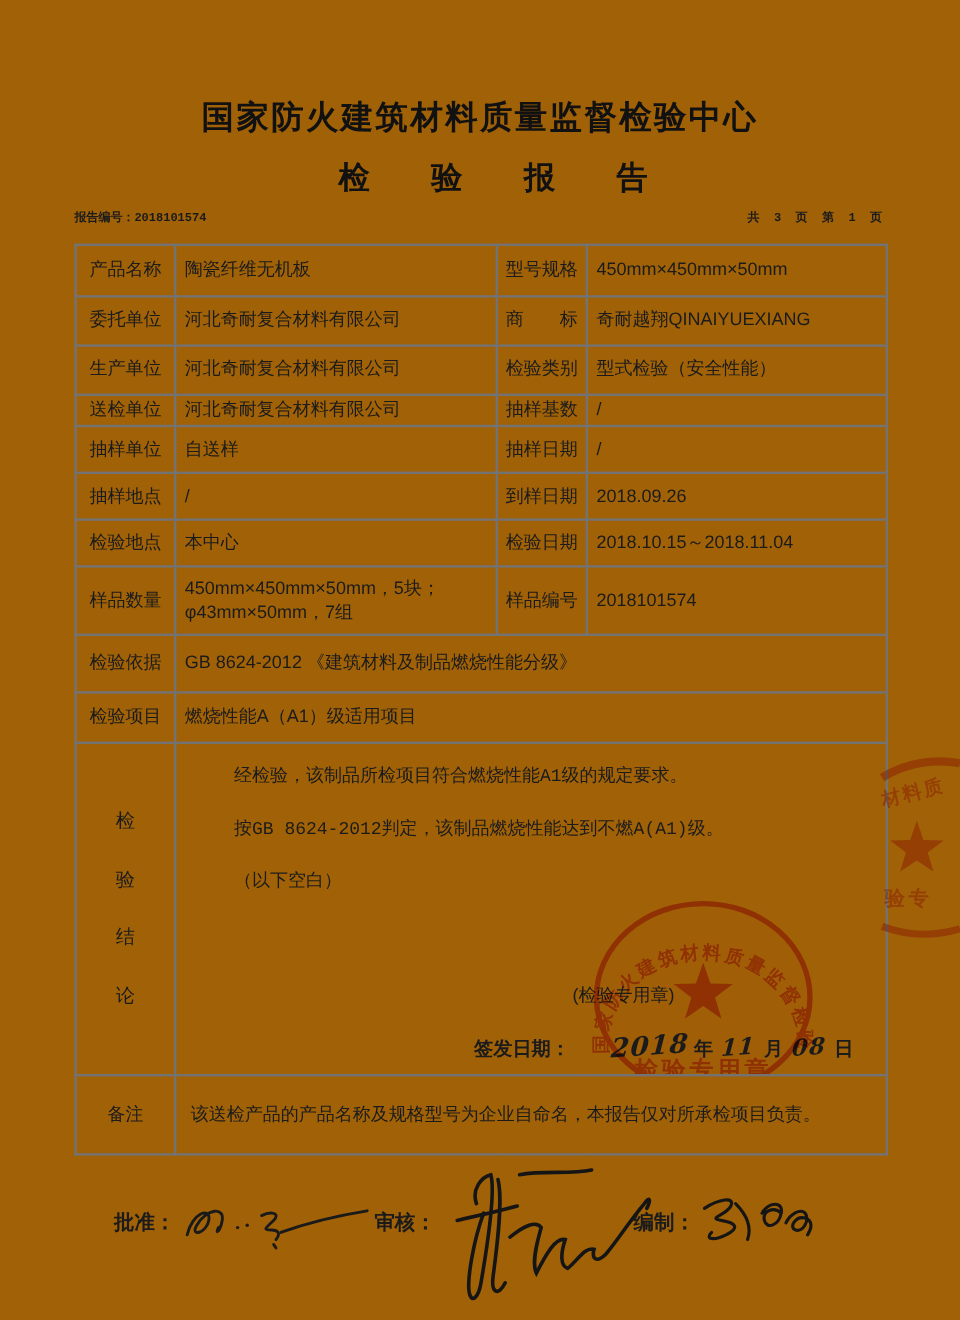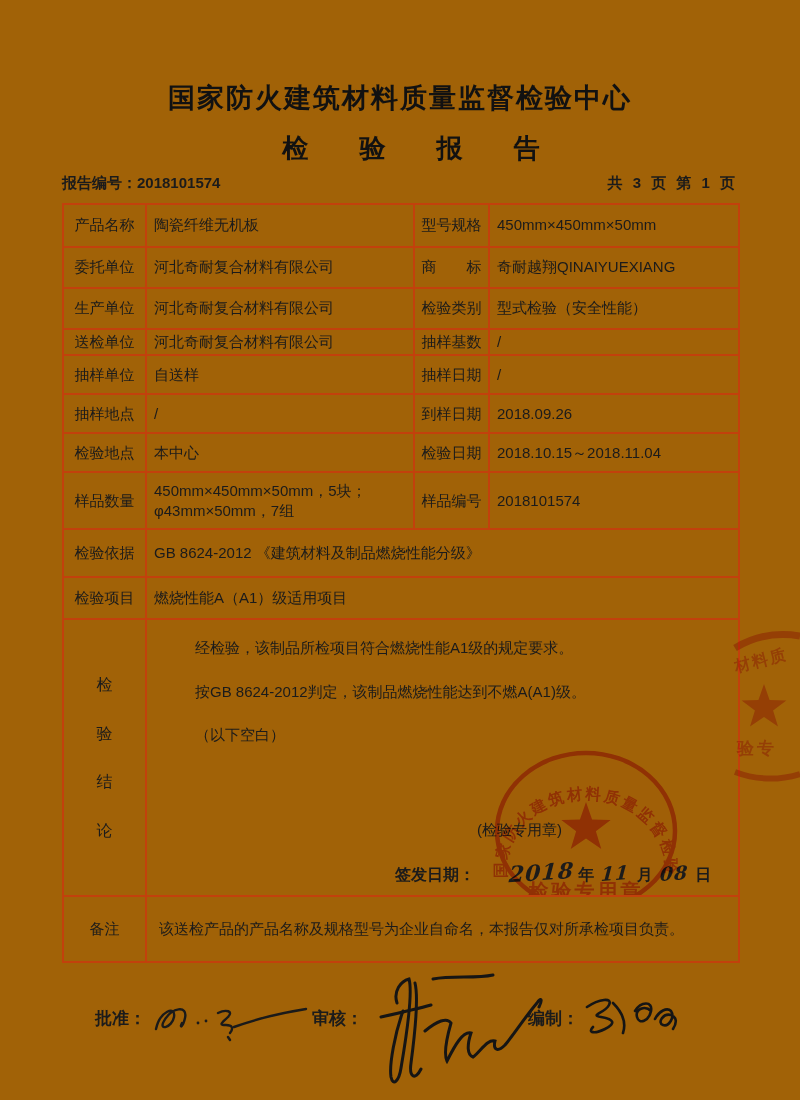--- a/index.html
+++ b/index.html
@@ -16,47 +16,47 @@
     color:#111;
   }
   .doc-subtitle {
     position:absolute; top:131px; left:22px; width:100%;
     text-align:center; font-size:26px; font-weight:700; letter-spacing:22px;
     color:#111;
   }
   .report-line {
     position:absolute; top:174px; left:62px; width:676px;
     display:flex; justify-content:space-between; align-items:baseline;
-    font-size:15px; font-weight:600;
+    font-size:10px; font-weight:600;font-family:Liberation Mono, monospace;
   }
   .report-line .right { letter-spacing:3px; }
   table.main {
     position:absolute; top:203px; left:62px; width:676px;
     border-collapse:collapse; table-layout:fixed;
   }
   td {
-    border:2px solid #c2410c;
+    border:2px solid #737373;
     font-size:15px; font-weight:500;
     padding:2px 7px; line-height:1.35;
     vertical-align:middle;
     overflow:hidden;
   }
   td.lbl { text-align:center; padding:2px 2px; }
   td.spread { white-space:pre; }
   tr.r1 { height:43px; } tr.r2 { height:41px; } tr.r3 { height:41px; }
   tr.r4 { height:26px; } tr.r5 { height:39px; } tr.r6 { height:39px; }
   tr.r7 { height:39px; } tr.r8 { height:57px; } tr.r9 { height:48px; }
   tr.r10 { height:42px; } tr.r11 { height:277px; } tr.r12 { height:66px; }
   td.conclusion-label { vertical-align:middle; }
   .vstack {
     display:flex; flex-direction:column; align-items:center;
     gap:27px; font-size:16px; font-weight:500;
   }
   td.conclusion-cell { position:relative; vertical-align:top; padding:0; }
-  .conclusion-text { padding:18px 10px 0 18px; }
+  .conclusion-text { padding:18px 10px 0 18px;font-family:Liberation Mono, monospace; }
   .conclusion-text p {
     text-indent:2em; font-size:15px; font-weight:500; margin-bottom:23px;
   }
   .seal-note {
     position:absolute; left:330px; top:200px;
     font-size:15px; font-weight:500; color:#1b1b1b;
   }
   .issue-date {
     position:absolute; left:248px; top:238px;
     display:flex; align-items:baseline; gap:4px;

